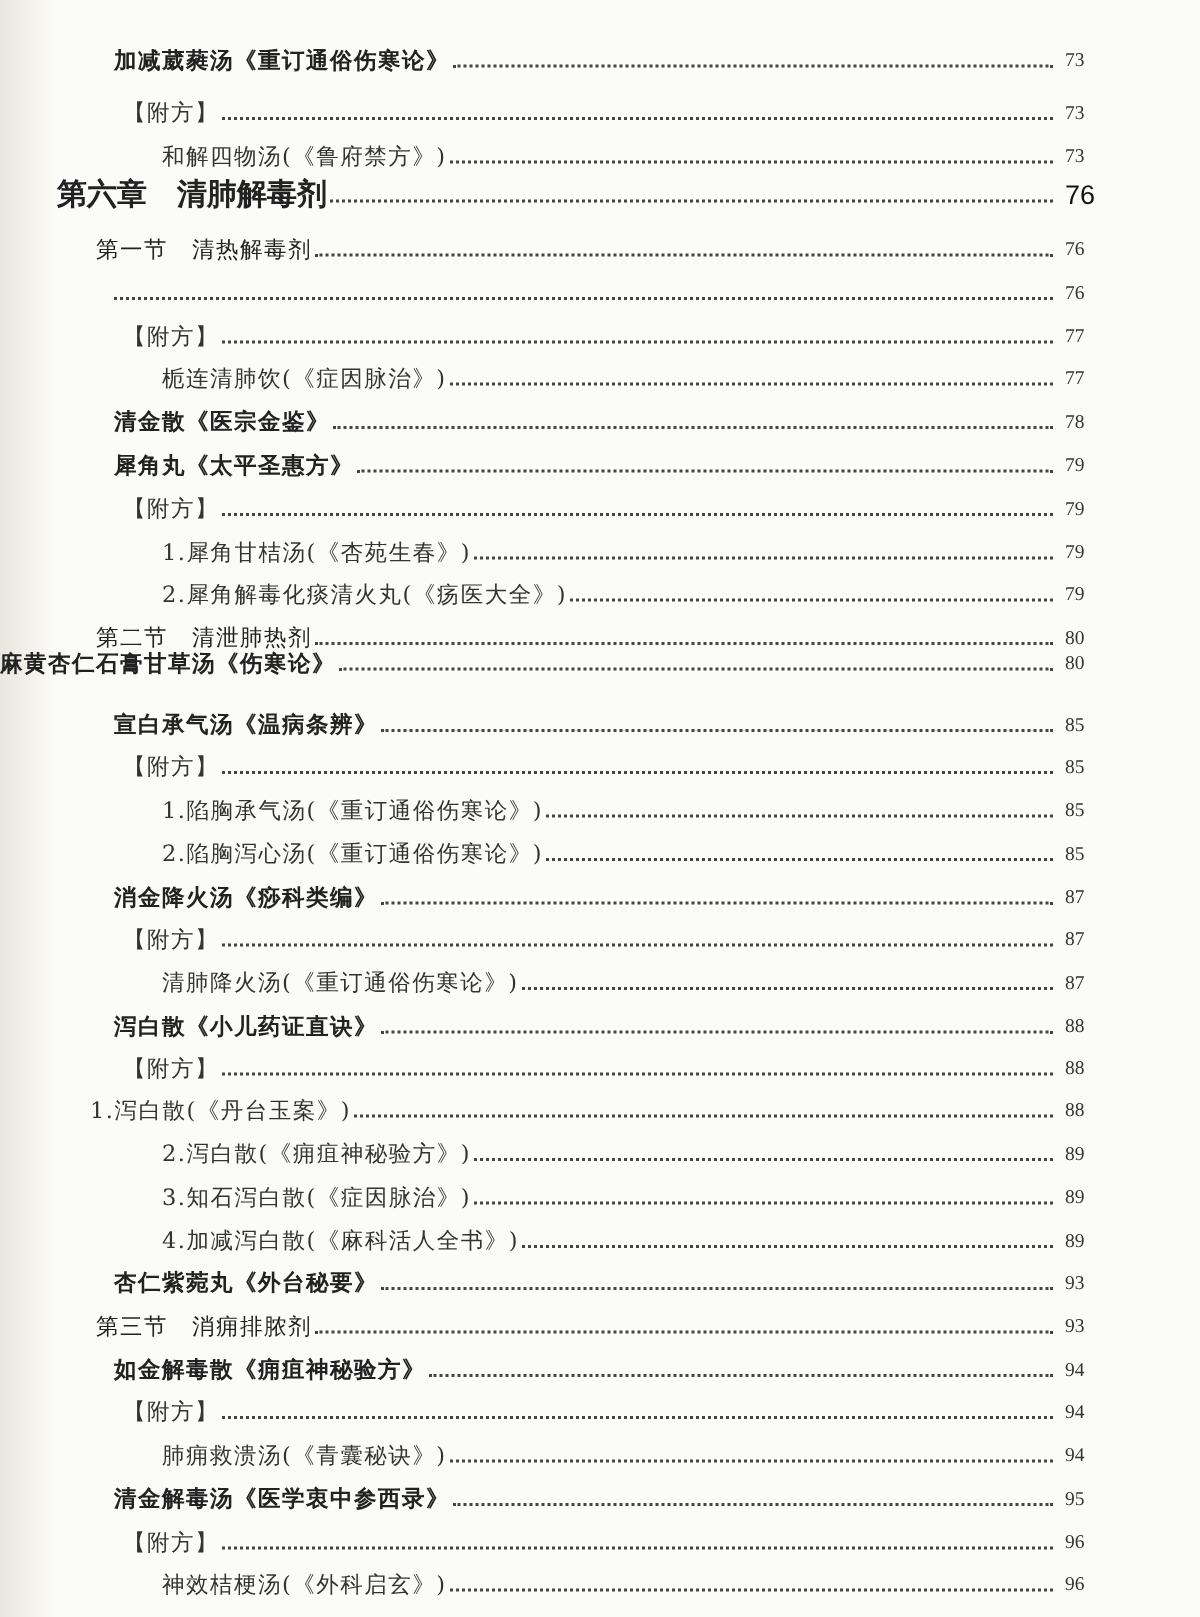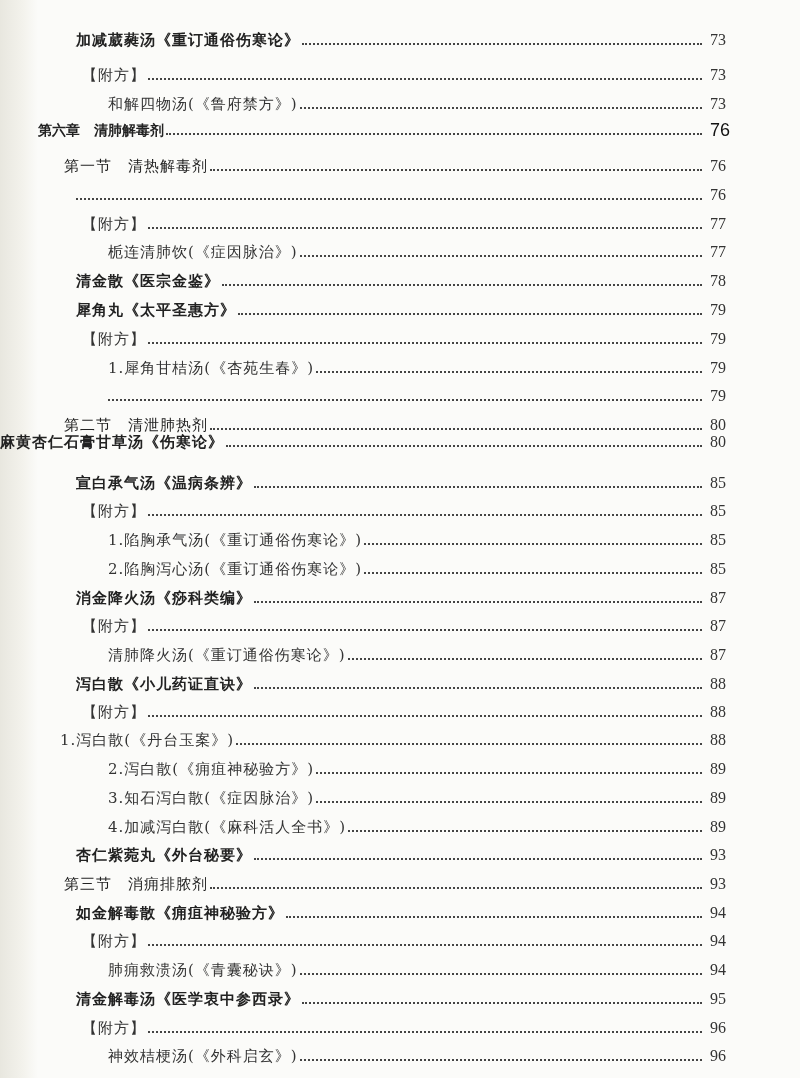--- a/index.html
+++ b/index.html
@@ -21,24 +21,24 @@
   }
   .row .title {
     white-space: nowrap; font-size: 15px; line-height: 20px;
     padding-right: 2px; letter-spacing: 1px;
   }
   .row .leader {
     flex: 1; height: 1px; margin: 0 8px 5px 0;
     border-bottom: 2px dotted #444;
   }
   .row .page {
-    width: 40px; text-align: left; font-size: 16px; line-height: 20px;
+    width: 40px; text-align: left; font-size: 13px; line-height: 20px;
     font-family: "Liberation Serif", serif; color: #333;
   }
-  .lvl-chapter .title { font-family: "Liberation Sans", sans-serif; font-size: 14px; font-weight: bold; letter-spacing: 0; }
+  .lvl-chapter .title { font-family: "Liberation Sans", sans-serif; font-size: 20px; font-weight: bold; letter-spacing: 0; }
   .lvl-chapter .page { font-family: "Liberation Sans", sans-serif; font-size: 18px; color: #111; }
   .lvl-section .title { font-size: 15px; }
   .lvl-formula .title { font-weight: bold; }
   .lvl-fufang .title { color: #333; }
   .lvl-sub .title { color: #333; }
   .row .end { width: 50px; }
 </style>
 </head>
 <body>
 
@@ -110,20 +110,21 @@
       <span class="page">79</span>
       <span class="end"></span>
     </div>
     <div class="row lvl-sub" style="top: 350px; padding-left: 108px; box-sizing: border-box;">
       <span class="title">1.犀角甘桔汤(《杏苑生春》)</span>
       <span class="leader"></span>
       <span class="page">79</span>
       <span class="end"></span>
     </div>
     <div class="row lvl-sub" style="top: 378px; padding-left: 108px; box-sizing: border-box;">
+      <span class="title">2.犀角解毒化痰清火丸(《疡医大全》)</span>
       <span class="leader"></span>
       <span class="page">79</span>
       <span class="end"></span>
     </div>
     <div class="row lvl-section" style="top: 407px; padding-left: 64px; box-sizing: border-box;">
       <span class="title">第二节　清泄肺热剂</span>
       <span class="leader"></span>
       <span class="page">80</span>
       <span class="end"></span>
     </div>

